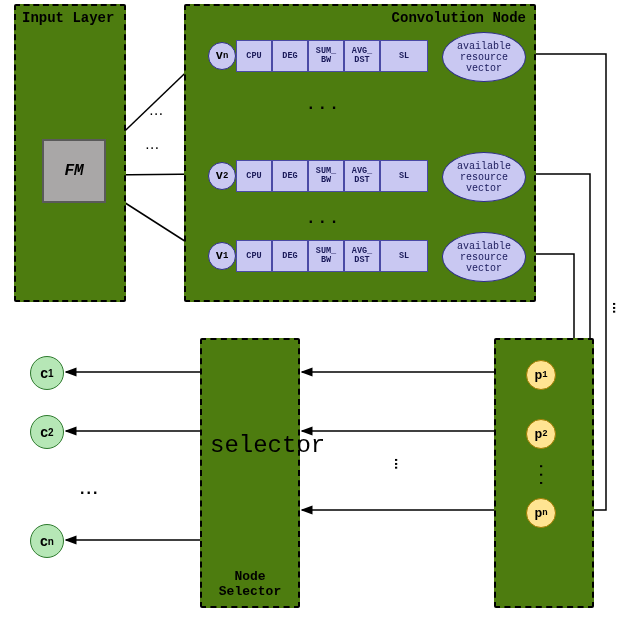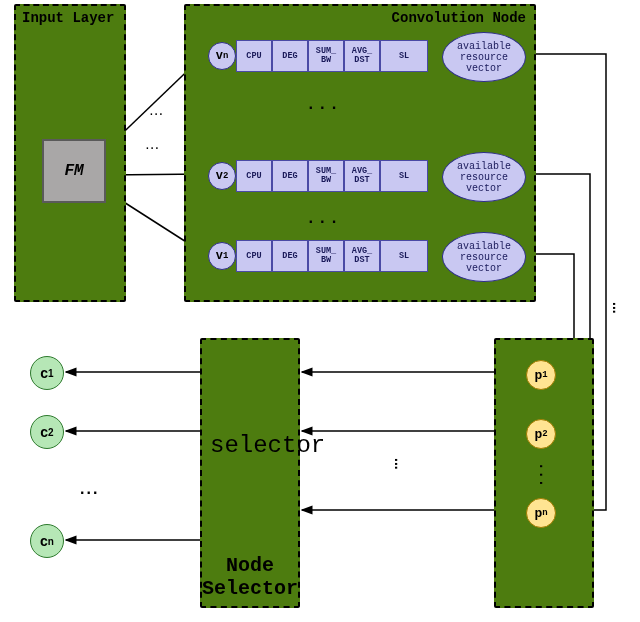--- a/index.html
+++ b/index.html
@@ -31,21 +31,21 @@
     position: absolute;
     top: 4px; right: 8px;
     font-weight: 600;
     font-size: 14px;
   }
   .block .title-bottom {
     position: absolute;
     bottom: 6px; left: 0; right: 0;
     text-align: center;
     font-weight: 600;
-    font-size: 20px;
+    font-size: 13px;
     line-height: 1.15;
   }
   .fm-box {
     position: absolute;
     width: 60px; height: 60px;
     background: #a9a7a7;
     border: 2px solid #5a5a5a;
     display: flex;
     align-items: center;
     justify-content: center;

